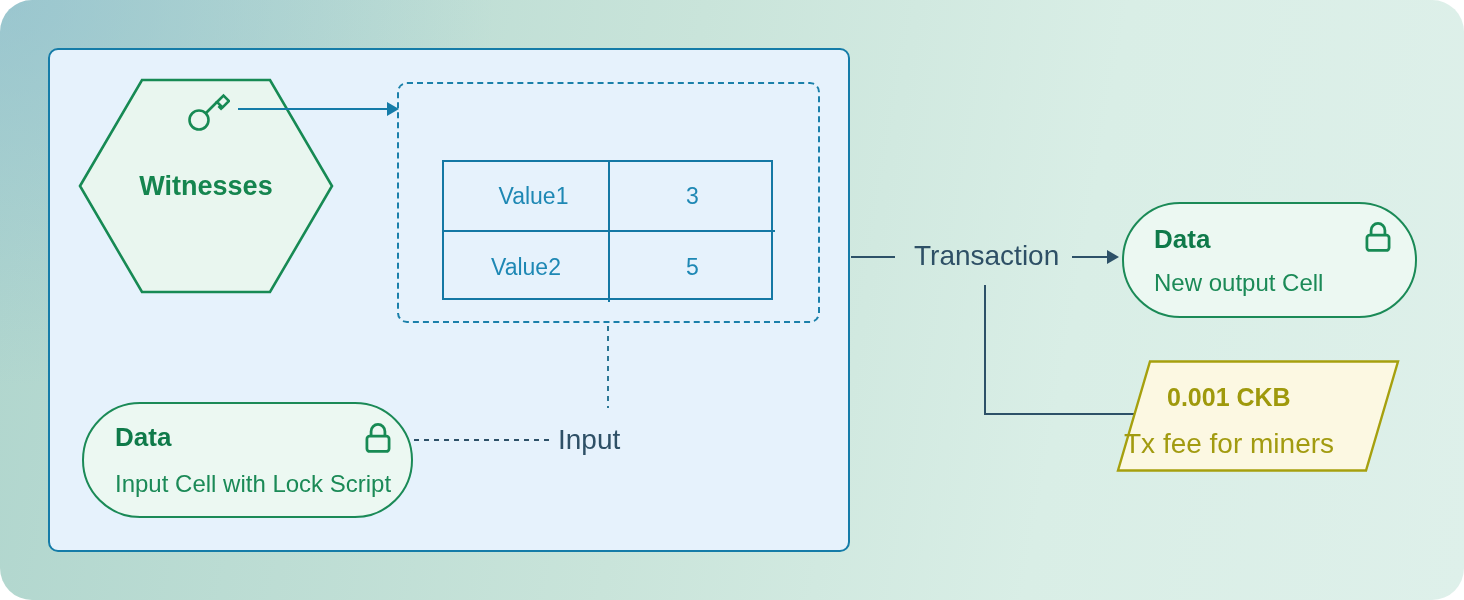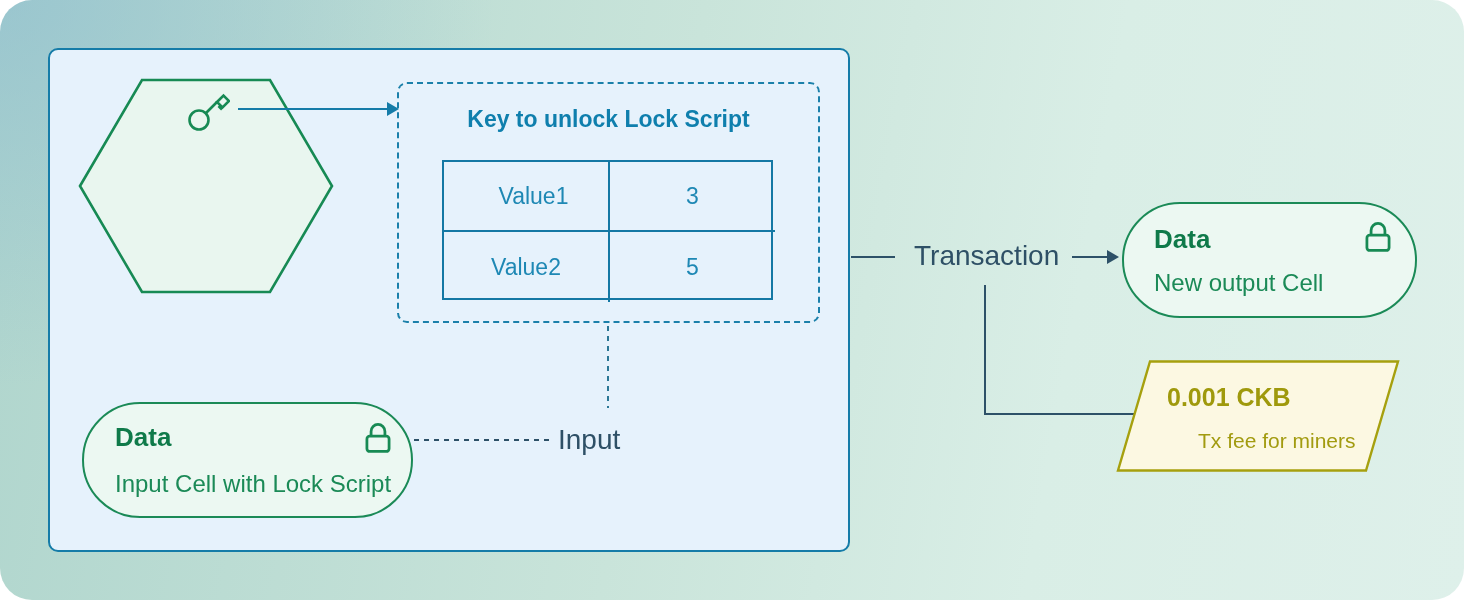--- a/index.html
+++ b/index.html
@@ -32,21 +32,21 @@
   .witnesses{left:78px;top:173px;width:256px;text-align:center;
              font-size:27px;font-weight:bold;color:#15854f;line-height:1;}
   .unlock{left:558px;top:426px;font-size:28px;color:#2e5066;line-height:1;}
   .transaction{left:914px;top:242px;font-size:28px;color:#2e5066;line-height:1;}
   .pill{border:2.5px solid #1b8a57;border-radius:58px;background:#ecf8f2;box-sizing:border-box;}
   .pill-in{left:82px;top:402px;width:331px;height:116px;}
   .pill-out{left:1122px;top:202px;width:295px;height:116px;}
   .pill-title{font-size:26px;font-weight:bold;color:#0f7a4a;line-height:1;}
   .pill-sub{font-size:24px;color:#1b8a57;line-height:1;}
   .fee-amount{left:1167px;top:385px;font-size:25px;font-weight:bold;color:#9f990c;line-height:1;}
-  .fee-sub{left:1198px;top:430px;font-size:21px;color:#a29b10;line-height:1;}
+  .fee-sub{left:1124px;top:430px;font-size:28px;color:#a29b10;line-height:1;}
   
   .hline-blue{height:2px;background:#157ca8;}
   .hline-slate{height:2px;background:#2d5168;}
   .vline-slate{width:2px;background:#2d5168;}
   .dash-v{width:2px;background:repeating-linear-gradient(to bottom,#2b7795 0 5px,transparent 5px 10px);}
   .dot-h{height:2px;background:repeating-linear-gradient(to right,#2d5168 0 5px,transparent 5px 10px);}
   .arr-right-blue{width:0;height:0;border-top:7px solid transparent;
       border-bottom:7px solid transparent;border-left:12px solid #157ca8;}
   .arr-right-slate{width:0;height:0;border-top:7px solid transparent;
       border-bottom:7px solid transparent;border-left:12px solid #2d5168;}
@@ -57,35 +57,35 @@
 </head>
 <body>
 
 <div class="canvas">
 
   <div class="abs bluebox"></div>
 
   <svg class="abs" style="left:78px;top:78px;" width="256" height="216" viewBox="0 0 256 216">
     <polygon points="2,108 64,2 192,2 254,108 192,214 64,214" fill="#e9f6ef" stroke="#178a54" stroke-width="2.6"></polygon>
   </svg>
+  <div class="abs witnesses">Witnesses</div>
 
   <svg class="abs" style="left:182px;top:90px;" width="48" height="54" viewBox="0 0 48 54">
     <g fill="none" stroke="#178a54" stroke-width="2.6" stroke-linejoin="miter">
       <circle cx="17" cy="30" r="9.5"></circle>
       <path d="M23.5,23.5 L35,12"></path>
       <path d="M35,12 L41.5,5.5 L47,11 L40.5,17.5 Z"></path>
       <path d="M36.5,16 L40,19.5"></path>
     </g>
   </svg>
 
   <div class="abs hline-blue" style="left:238px;top:108px;width:150px;"></div>
   <div class="abs arr-right-blue" style="left:387px;top:102px;"></div>
 
   <div class="abs keybox"></div>
-  <div class="abs keybox-title">Key to unlock Lock Script</div>
 
   <div class="abs ktable">
     <div class="cell c-tl">Value1</div>
     <div class="cell c-tr">3</div>
     <div class="cell c-bl">Value2</div>
     <div class="cell">5</div>
   </div>
 
   <div class="abs dash-v" style="left:607px;top:326px;height:82px;"></div>
 

